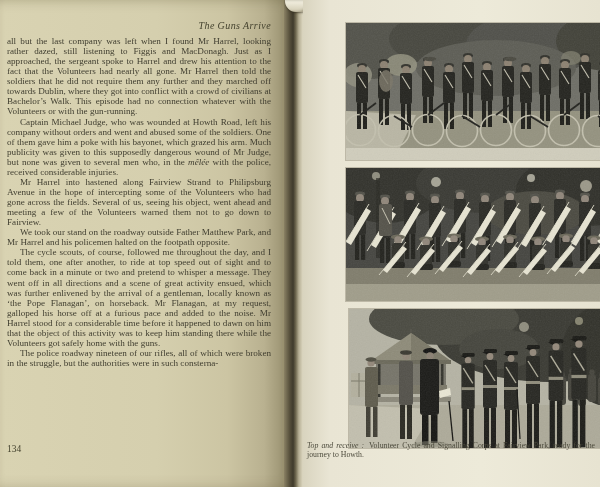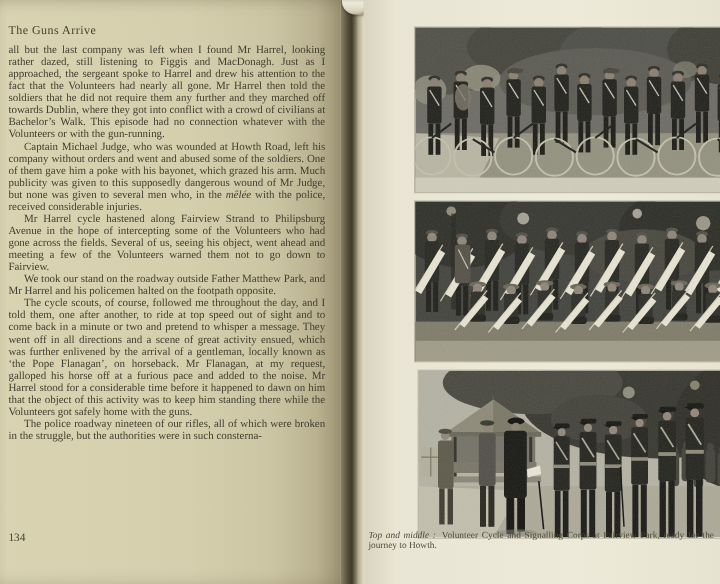--- a/index.html
+++ b/index.html
@@ -3,22 +3,22 @@
 <meta charset="utf-8">
 <style>
   html,body{margin:0;padding:0;background:#6f6a58;}
   .book{position:relative;width:600px;height:487px;overflow:hidden;
         font-family:"Liberation Serif","DejaVu Serif",serif;background:#e9e5d4;}
 
   
   .left-page{position:absolute;left:0;top:0;width:284px;height:487px;
     background:linear-gradient(90deg,#d9d3b2 0%,#d5cfae 55%,#ccc5a3 80%,#b9b190 93%,#9b9372 100%);
     box-shadow:inset 0 8px 12px -8px rgba(90,80,50,.35), inset 0 -8px 12px -8px rgba(90,80,50,.25);}
-  .running-head{position:absolute;left:7px;top:20px;width:264px;text-align:left;
-    font-size:10px;letter-spacing:.4px;color:#45432f;}
+  .running-head{position:absolute;left:7px;top:20px;width:264px;text-align:right;
+    font-style:italic;font-size:10px;letter-spacing:.4px;color:#45432f;}
   .text-col{position:absolute;left:7px;top:36px;width:264px;font-size:9.15px;
     line-height:10.06px;text-align:justify;color:#403e30;}
   .text-col p{margin:0;}
   .text-col p.ind{text-indent:13px;font-family:Liberation Serif, serif;}
   .page-num{position:absolute;left:7px;top:444px;font-size:9.5px;color:#45432f;}
 
   
   .gutter{position:absolute;left:284px;top:0;width:19px;height:487px;
     background:linear-gradient(90deg,#8a8164 0%,#564f3b 30%,#3f3a2b 48%,#6f684f 62%,#b5ae93 78%,#ddd8c2 100%);}
   .spine-curl{position:absolute;left:285px;top:0;width:26px;height:12px;
@@ -40,21 +40,21 @@
 </head>
 <body>
 
 <div class="book">
 
   <div class="left-page">
     <div class="running-head">The Guns Arrive</div>
     <div class="text-col">
       <p>all but the last company was left when I found Mr Harrel, looking rather dazed, still listening to Figgis and MacDonagh. Just as I approached, the sergeant spoke to Harrel and drew his attention to the fact that the Volunteers had nearly all gone. Mr Harrel then told the soldiers that he did not require them any further and they marched off towards Dublin, where they got into conflict with a crowd of civilians at Bachelor’s Walk. This episode had no connection whatever with the Volunteers or with the gun-running.</p>
       <p class="ind"><span>Captain Michael Judge, who was wounded at Howth Road, left his company without orders and went and abused some of the soldiers. One of them gave him a poke with his bayonet, which grazed his arm. Much publicity was given to this supposedly dangerous wound of Mr Judge, but none was given to several men who, in the </span><i>mêlée</i><span> with the police, received considerable injuries.</span></p>
-      <p class="ind">Mr Harrel cycle hastened along Fairview Strand to Philipsburg Avenue in the hope of intercepting some of the Volunteers who had gone across the fields. Several of us, seeing his object, went ahead and meeting a few of the Volunteers warned them not to go down to Fairview.</p>
+      <p class="ind">Mr Harrel into hastened along Fairview Strand to Philipsburg Avenue in the hope of intercepting some of the Volunteers who had gone across the fields. Several of us, seeing his object, went ahead and meeting a few of the Volunteers warned them not to go down to Fairview.</p>
       <p class="ind">We took our stand on the roadway outside Father Matthew Park, and Mr Harrel and his policemen halted on the footpath opposite.</p>
       <p class="ind">The cycle scouts, of course, followed me throughout the day, and I told them, one after another, to ride at top speed out of sight and to come back in a minute or two and pretend to whisper a message. They went off in all directions and a scene of great activity ensued, which was further enlivened by the arrival of a gentleman, locally known as ‘the Pope Flanagan’, on horseback. Mr Flanagan, at my request, galloped his horse off at a furious pace and added to the noise. Mr Harrel stood for a considerable time before it happened to dawn on him that the object of this activity was to keep him standing there while the Volunteers got safely home with the guns.</p>
       <p class="ind">The police roadway nineteen of our rifles, all of which were broken in the struggle, but the authorities were in such consterna-</p>
     </div>
     <div class="page-num">134</div>
   </div>
 
   <div class="gutter"></div>
   <div class="spine-curl"></div>
 
@@ -300,16 +300,16 @@
           <rect x="82" y="106" width="6.5" height="28" fill="#161613"></rect>
           <polygon points="90,82 101,79 102,86 91,89" fill="#e9e6d4"></polygon>
           <line x1="100" y1="92" x2="104" y2="132" stroke="#151512" stroke-width="1.3"></line>
           <ellipse cx="82" cy="135" rx="16" ry="3" fill="#8a8777" opacity="0.5"></ellipse>
         </g>
         <rect width="287" height="139" filter="url(#g3)" opacity="0.1"></rect>
       </svg>
     </figure>
 
     <div class="captions">
-      <p class="caption"><span class="cap-label">Top and middle :</span><span>Volunteer Cycle and Signalling Corps at Fairview Park, ready for the journey to Howth.</span></p>
+      <p class="caption"><span class="cap-label">Top and receive :</span><span>Volunteer Cycle and Signalling Corps at Fairview Park, ready for the journey to Howth.</span></p>
     </div>
   </div>
 </div>
 
 </body></html>

